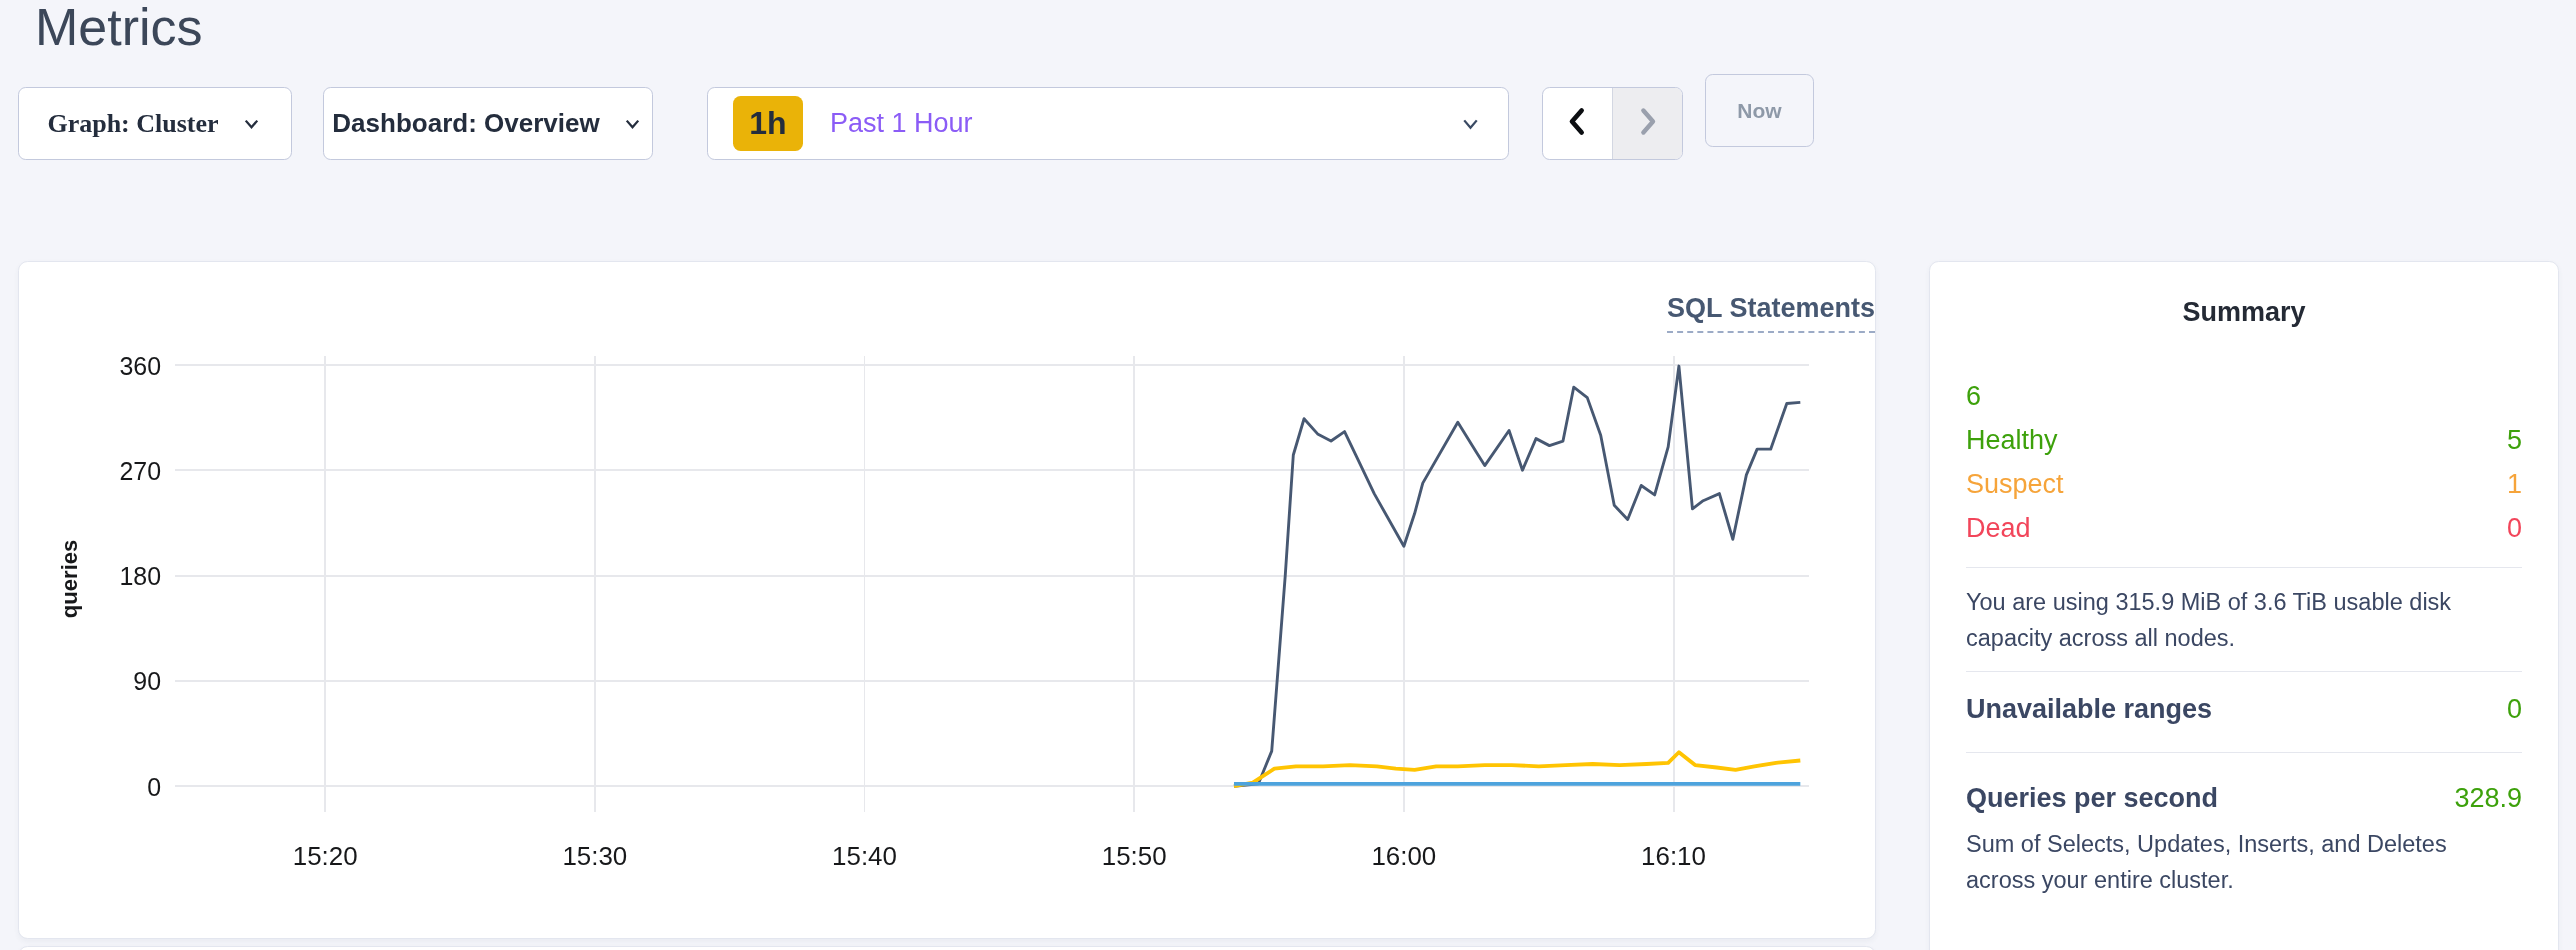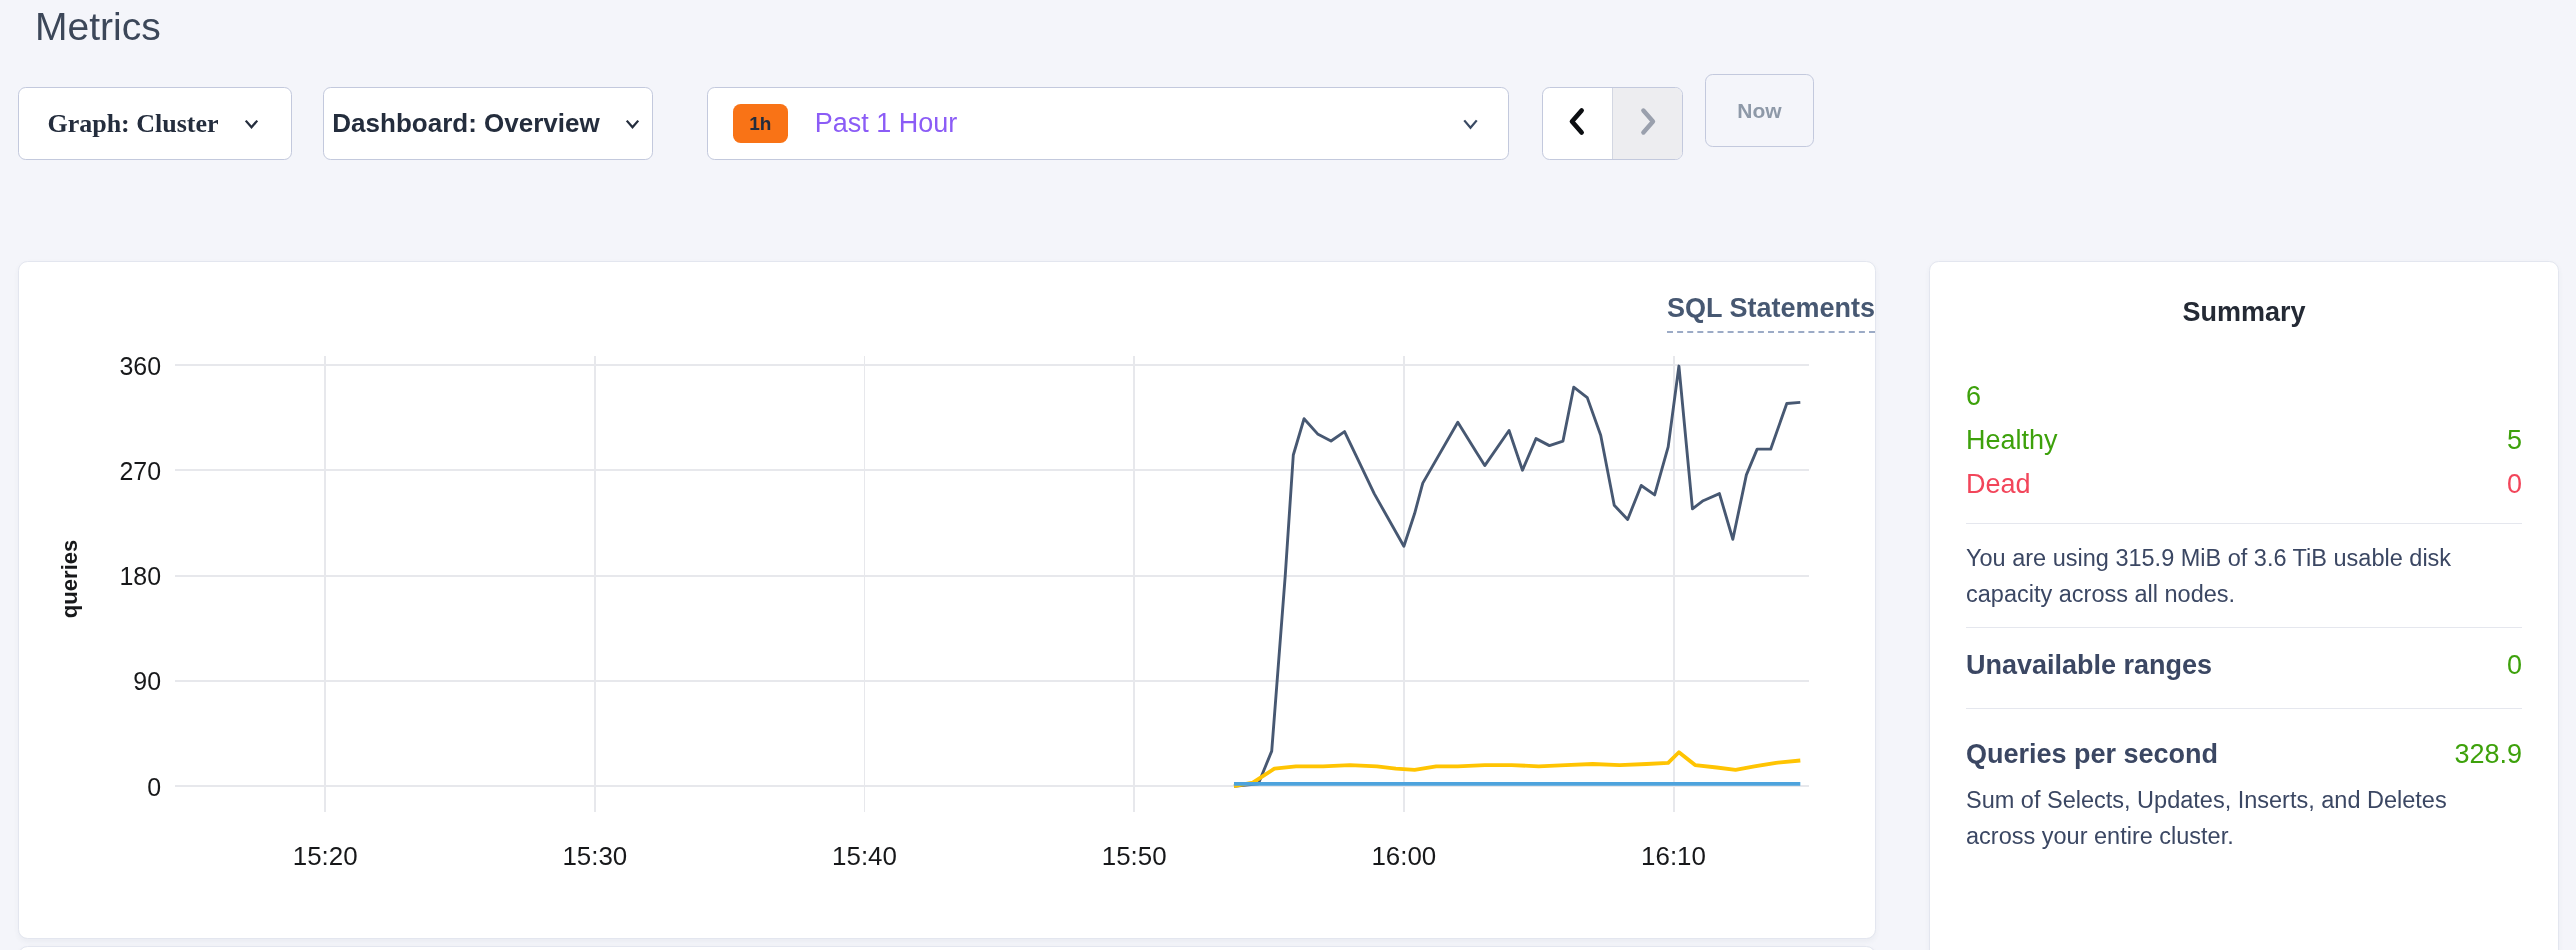--- a/index.html
+++ b/index.html
@@ -9,36 +9,36 @@
   *{box-sizing:border-box;}
   html,body{margin:0;padding:0;overflow:hidden;}
   body{
     width:2576px;height:950px;position:relative;
     background:#f4f5fa;
     font-family:"Liberation Sans",sans-serif;
     color:var(--slate);
   }
   .page-title{
     position:absolute;left:35px;top:0px;
-    font-size:39px;font-weight:500;color:#3c4759;line-height:54px;margin:0;
+    font-size:52px;font-weight:500;color:#3c4759;line-height:54px;margin:0;
   }
   
   .ctl{
     position:absolute;top:87px;height:73px;background:#fff;
     border:1.9px solid var(--border);border-radius:7.7px;
     display:flex;align-items:center;justify-content:center;
     font-size:26px;font-weight:700;color:var(--dark);cursor:pointer;
   }
   .ctl .chev{margin-left:21px;display:flex;align-items:center;}
   .dd-graph{left:18px;width:274px;font-family:Liberation Serif, serif;}
   .dd-dash{left:323px;width:330px;}
   .time-sel{left:707px;width:802px;justify-content:flex-start;padding:0 25px;font-weight:500;}
   .time-badge{
-    background:#f97316;border-radius:7.7px;padding:8.6px 16.3px;
-    font-size:19px;font-weight:700;color:var(--dark);
+    background:#eab308;border-radius:7.7px;padding:8.6px 16.3px;
+    font-size:32px;font-weight:700;color:var(--dark);
   }
   .time-label{margin-left:27px;font-size:27px;color:#8b5cf6;}
   .time-sel .chev{margin-left:auto;}
   .arrow-group{
     position:absolute;top:87px;left:1542px;width:141px;height:73px;
     border:1.9px solid var(--border);border-radius:7.7px;overflow:hidden;
     display:flex;background:#fff;
   }
   .arrow-cell{flex:1;display:flex;align-items:center;justify-content:center;cursor:pointer;}
   .arrow-cell.disabled{background:#ededf0;border-left:1.9px solid #d3d7e2;cursor:default;}
@@ -169,20 +169,24 @@
 
   <div class="sum-rows">
     <div class="sum-row">
       <span class="c-green">6</span>
     </div>
     <div class="sum-row">
       <span class="c-green">Healthy</span>
       <span class="c-green">5</span>
     </div>
     <div class="sum-row">
+      <span class="c-orange">Suspect</span>
+      <span class="c-orange">1</span>
+    </div>
+    <div class="sum-row">
       <span class="c-red">Dead</span>
       <span class="c-red">0</span>
     </div>
   </div>
 
   <hr class="sum-divider">
 
   <p class="sum-desc">You are using 315.9 MiB of 3.6 TiB usable disk capacity across all nodes.</p>
 
   <hr class="sum-divider d2">

